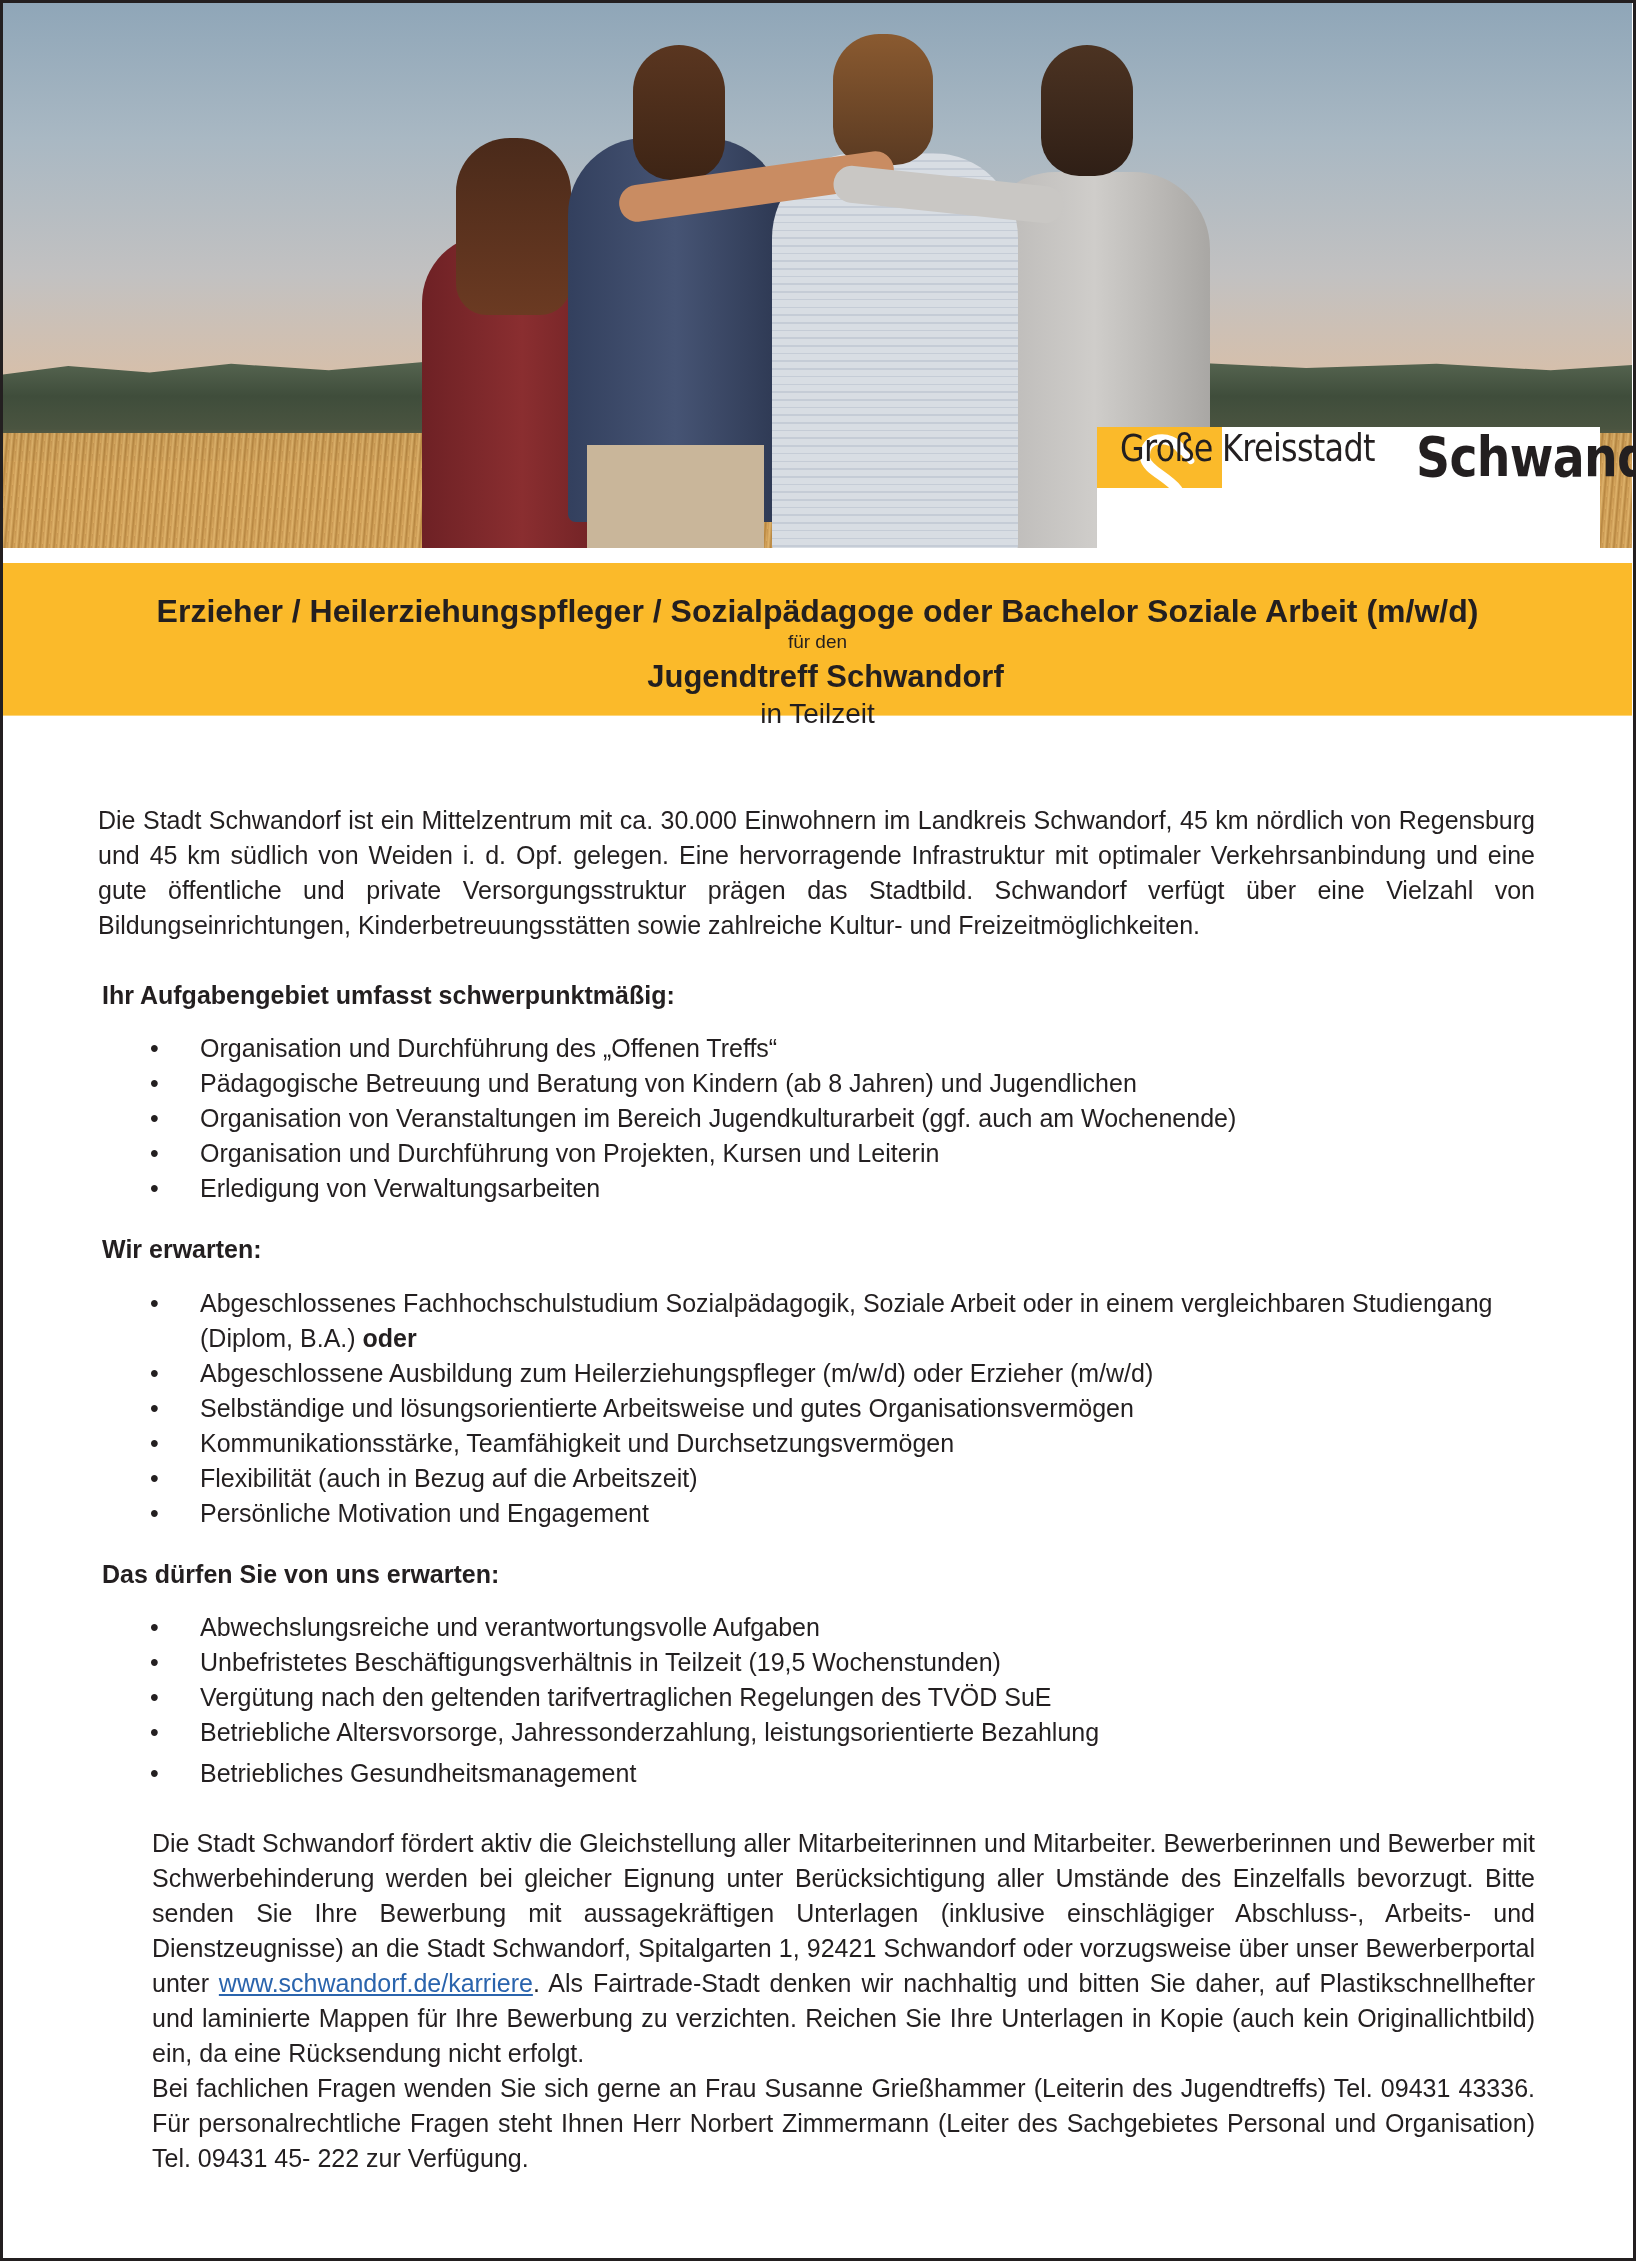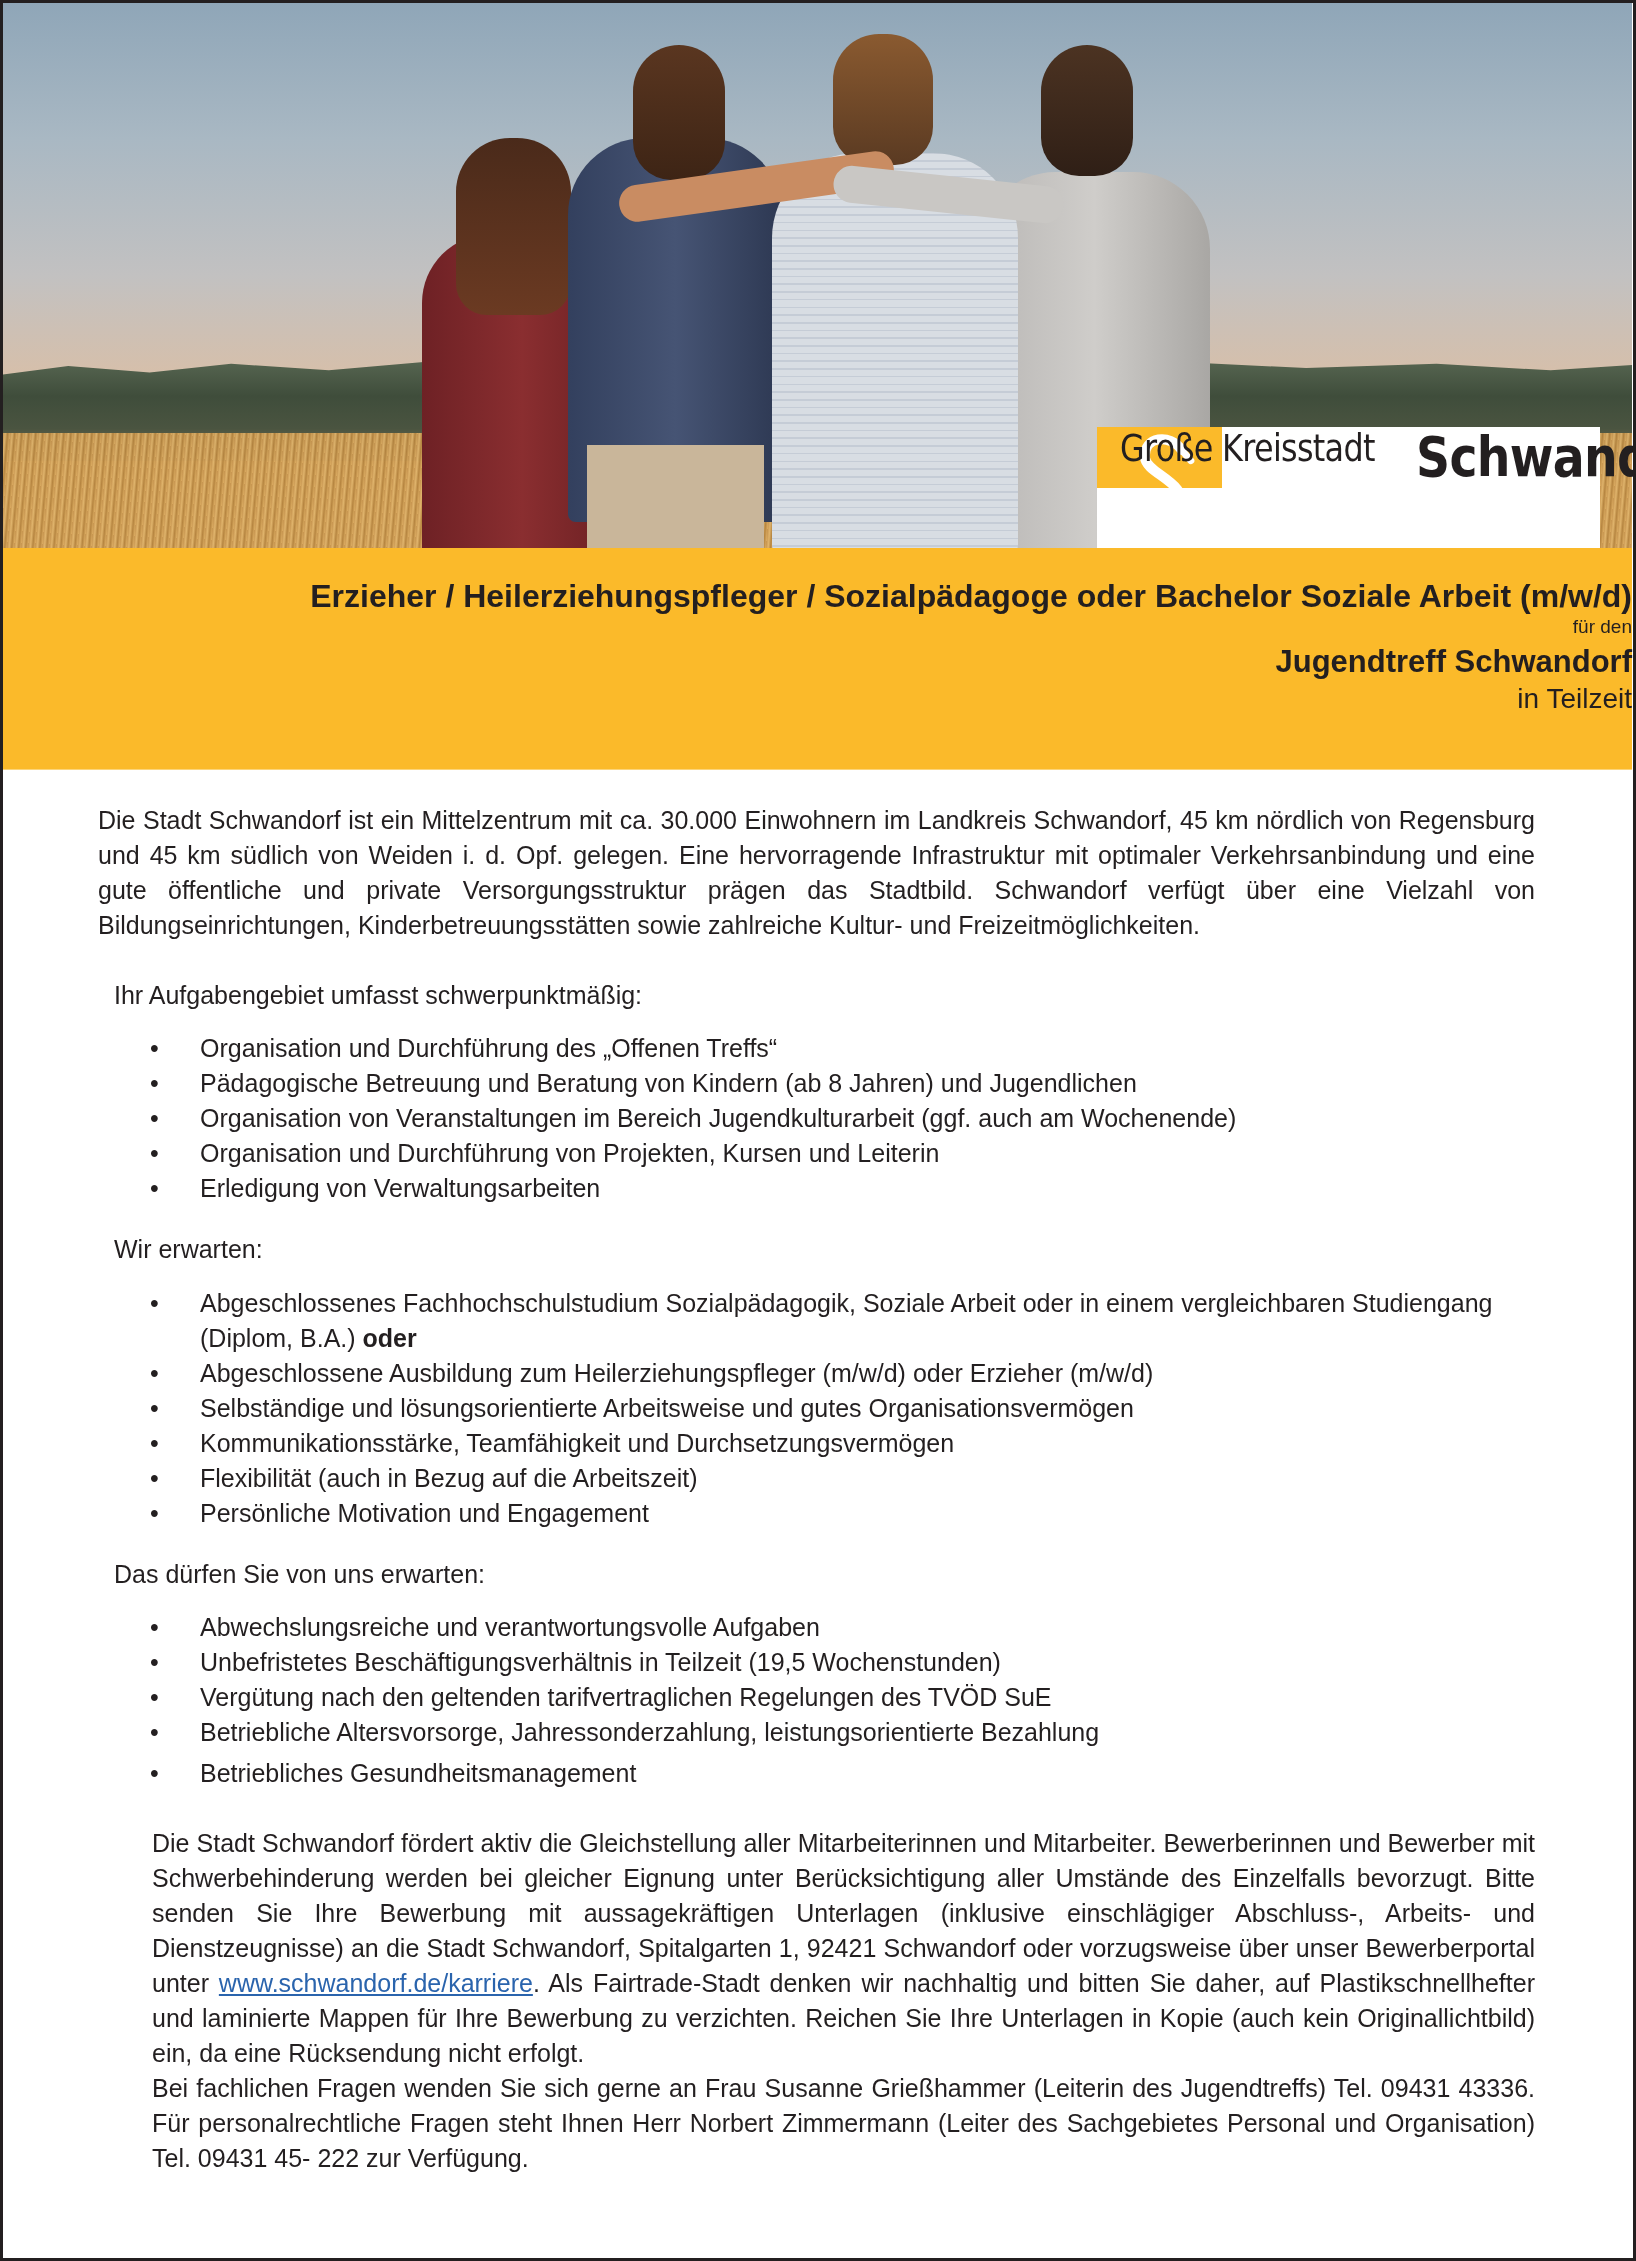--- a/index.html
+++ b/index.html
@@ -45,32 +45,32 @@
   }
   .logo .mark { position: relative; width: 125px; height: 121px; background: #231f20; }
   .logo .mark .top { position: absolute; left: 0; top: 0; width: 125px; height: 61px; background: #fbba2a; }
   .logo .mark svg { position: absolute; left: 0; top: 0; }
   .logo .txt { flex: 1; padding-left: 23px; display: flex; flex-direction: row; justify-content: center; }
   .logo .line1 { font-family: "DejaVu Sans", sans-serif; font-size: 37px; line-height: 43px; letter-spacing: -0.8px; color: #231f20; transform: scaleX(0.86); transform-origin: left; white-space: nowrap; }
   .logo .line2 { font-family: "DejaVu Sans", sans-serif; font-weight: bold; font-size: 55px; line-height: 61px; letter-spacing: -0.8px; color: #231f20; transform: scaleX(0.86); transform-origin: left; white-space: nowrap; }
 
   
   .banner {
-    position: absolute; left: 0; top: 545px; width: 1629px; height: 222px; background: #fbba2a;
-    text-align: right; border-bottom: 1.5px solid #fcd57a; box-sizing: border-box;
+    position: absolute; left: 0; top: 560px; width: 1629px; height: 153px; background: #fbba2a;
+    text-align: center; border-bottom: 1.5px solid #fcd57a; box-sizing: border-box;
   }
   .banner .title { margin-top: 29px; font-weight: bold; font-size: 32px; line-height: 38px; }
   .banner .small { font-size: 19px; line-height: 23px; margin-top: 0px; }
   .banner .sub { font-weight: bold; font-size: 31px; line-height: 38px; margin-top: 4.6px; padding-left: 16px; }
   .banner .mode { font-size: 28px; line-height: 34px; margin-top: 1.5px; }
 
   
   .content { position: absolute; left: 95px; top: 800px; width: 1437px; font-size: 25px; line-height: 35px; }
   .intro { text-align: justify; text-align-last: left; margin: 0; }
-  .section-head { font-weight: normal; margin: 16px; }
+  .section-head { font-weight: bold; margin: 4px; }
   .h1 { margin-top: 35px; }
   .bullets { list-style: none; margin: 18.4px 0 0 0; padding: 0; }
   .bullets li { position: relative; padding-left: 102px; }
   .bullets li .dot { position: absolute; left: 52px; top: 0; }
   .bullets li.gap-top { margin-top: 6.1px; }
   .h2 { margin-top: 26px; }
   .h3 { margin-top: 26px; }
   .closing { margin: 35px 0 0 54px; width: 1383px; text-align: justify; text-align-last: left; }
   .closing p { margin: 0; text-align: justify; }
   .link { color: #2a64ad; text-decoration: underline; }

